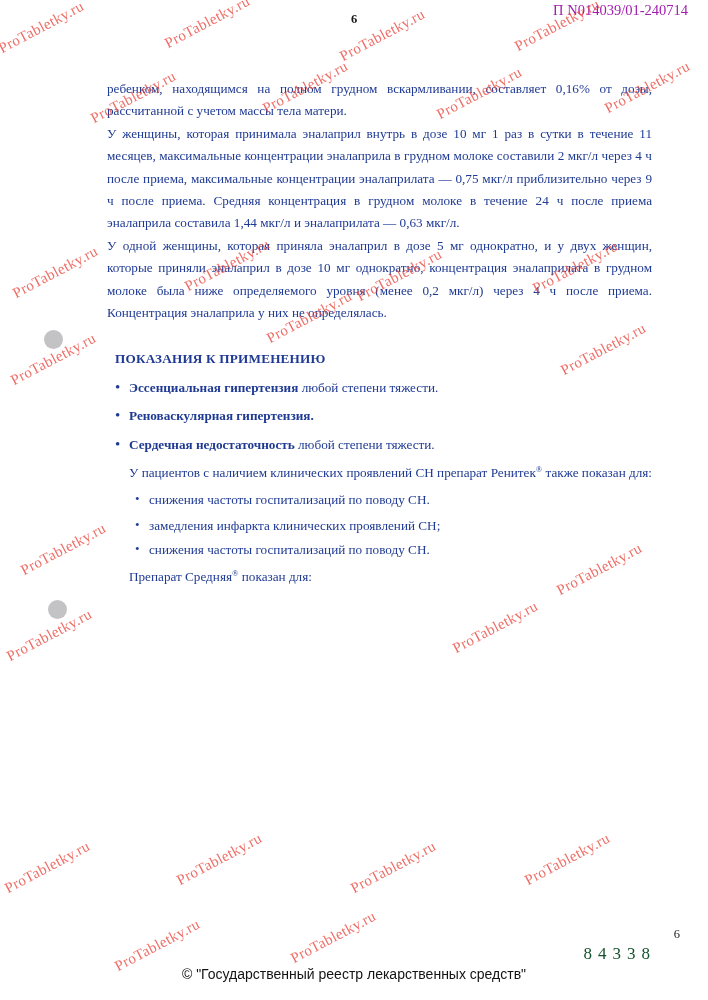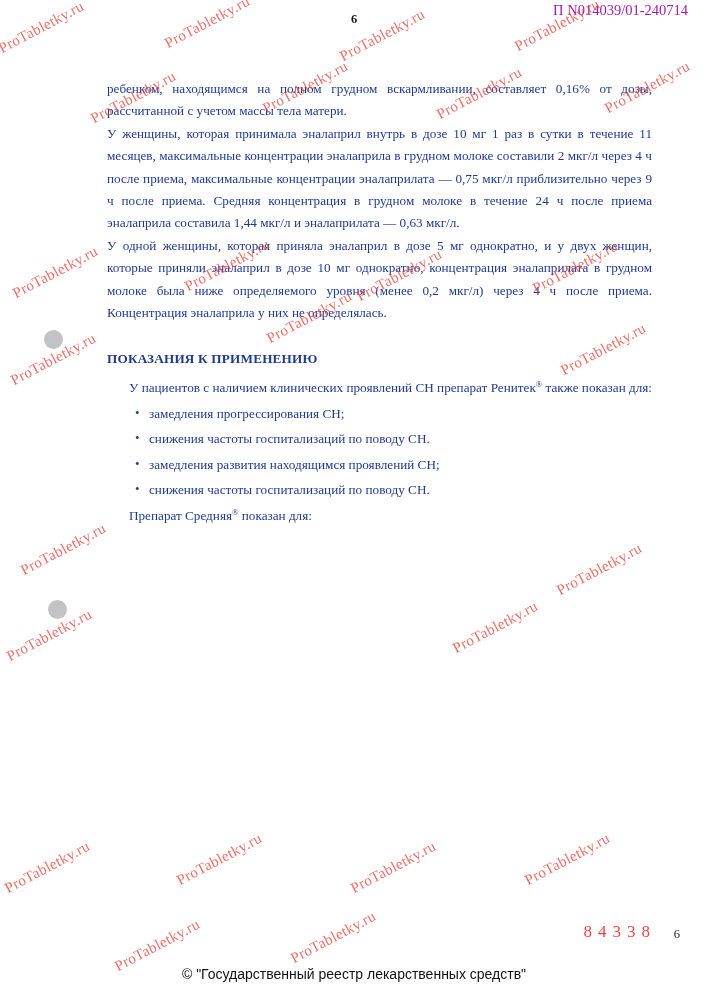--- a/index.html
+++ b/index.html
@@ -89,20 +89,21 @@
     text-indent: 0;
   }
 
   .section-title {
     font-weight: bold;
     color: #1f3a93;
     font-size: 13.2px;
     margin-top: 24px;
     margin-bottom: 6px;
     letter-spacing: 0.2px;
+    margin-left: 8px;
   }
 
   ul.bullets {
     list-style: none;
     margin: 0;
     padding: 0;
   }
   ul.bullets > li {
     position: relative;
     padding-left: 22px;
@@ -156,23 +157,23 @@
     left: 0;
     width: 708px;
     text-align: center;
     font-family: "Liberation Sans", sans-serif;
     font-size: 14px;
     color: #131313;
     z-index: 3;
   }
   .barcode-num {
     position: absolute;
-    bottom: 58px;
+    bottom: 36px;
     right: 52px;
-    color: #ef4444;
+    color: #14532d;
     font-size: 17px;
     letter-spacing: 6px;
     font-family: "Liberation Serif", serif;
     z-index: 3;
   }
   .page-num-bottom {
     position: absolute;
     bottom: 58px;
     right: 28px;
     color: #222;
@@ -189,34 +190,44 @@
   <div class="doc-code">П N014039/01-240714</div>
 
   <div class="content">
 
     <p class="para">ребенком, находящимся на полном грудном вскармливании, составляет 0,16% от дозы, рассчитанной с учетом массы тела матери.</p>
     <p class="para">У женщины, которая принимала эналаприл внутрь в дозе 10 мг 1 раз в сутки в течение 11 месяцев, максимальные концентрации эналаприла в грудном молоке составили 2 мкг/л через 4 ч после приема, максимальные концентрации эналаприлата — 0,75 мкг/л приблизительно через 9 ч после приема. Средняя концентрация в грудном молоке в течение 24 ч после приема эналаприла составила 1,44 мкг/л и эналаприлата — 0,63 мкг/л.</p>
     <p class="para">У одной женщины, которая приняла эналаприл в дозе 5 мг однократно, и у двух женщин, которые приняли эналаприл в дозе 10 мг однократно, концентрация эналаприлата в грудном молоке была ниже определяемого уровня (менее 0,2 мкг/л) через 4 ч после приема. Концентрация эналаприла у них не определялась.</p>
 
     <div class="section-title">ПОКАЗАНИЯ К ПРИМЕНЕНИЮ</div>
 
+    <ul class="bullets">
+      <li class="bold-item">
+        <span class="txt">Эссенциальная гипертензия </span><span>любой степени тяжести.</span>
+      </li>
+      <li class="bold-item">
+        <span class="txt">Реноваскулярная гипертензия.</span><span></span>
+      </li>
+      <li class="bold-item">
+        <span class="txt">Сердечная недостаточность </span><span>любой степени тяжести.</span>
+      </li>
+    </ul>
 
     <p class="sub-note">
       <span>У пациентов с наличием клинических проявлений СН препарат Ренитек</span><sup>®</sup><span> также показан для:</span>
     </p>
 
     <ul class="subbullets">
-      <li>замедления прогрессирования СН;</li>
       <li>снижения частоты госпитализаций по поводу СН.</li>
     </ul>
 
 
 
     <ul class="subbullets">
-      <li>замедления развития находящимся проявлений СН;</li>
+      <li>замедления инфаркта клинических проявлений СН;</li>
       <li>снижения частоты госпитализаций по поводу СН.</li>
     </ul>
 
 
     <p class="sub-note">
       <span>Препарат Средняя</span><sup>®</sup><span> показан для:</span>
     </p>
 
 
   </div>

